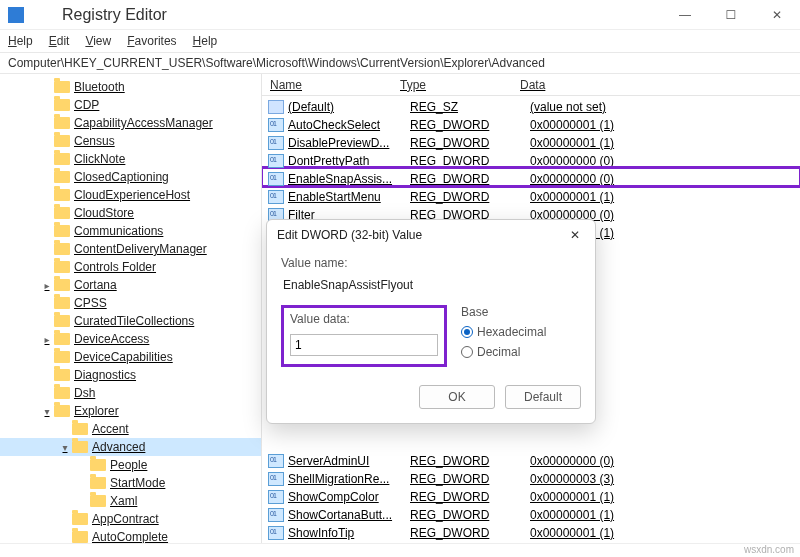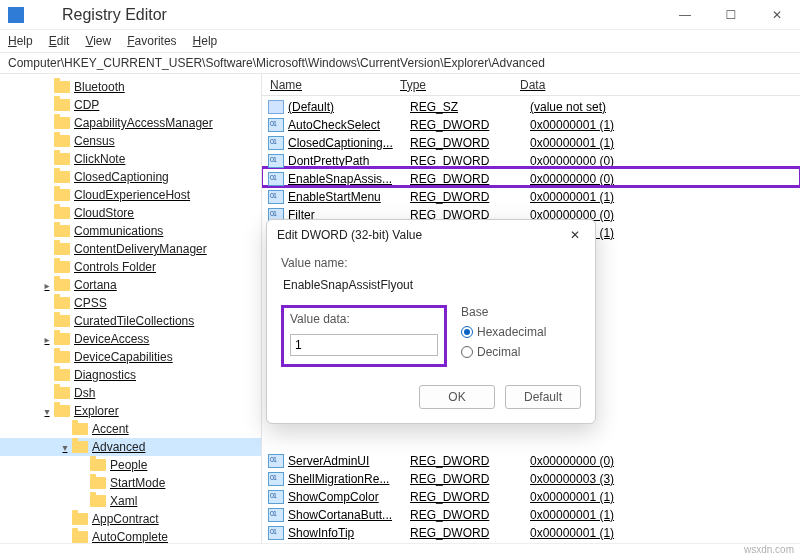--- a/index.html
+++ b/index.html
@@ -273,21 +273,21 @@
           <span class="data">(value not set)</span>
         </div>
         <div class="list-row">
           <span class="ric dw"></span>
           <span class="name">AutoCheckSelect</span>
           <span class="type">REG_DWORD</span>
           <span class="data">0x00000001 (1)</span>
         </div>
         <div class="list-row">
           <span class="ric dw"></span>
-          <span class="name">ClosedCaptioning...</span>
+          <span class="name">DisablePreviewD...</span>
           <span class="type">REG_DWORD</span>
           <span class="data">0x00000001 (1)</span>
         </div>
         <div class="list-row">
           <span class="ric dw"></span>
           <span class="name">DontPrettyPath</span>
           <span class="type">REG_DWORD</span>
           <span class="data">0x00000000 (0)</span>
         </div>
         <div class="list-row hl">

